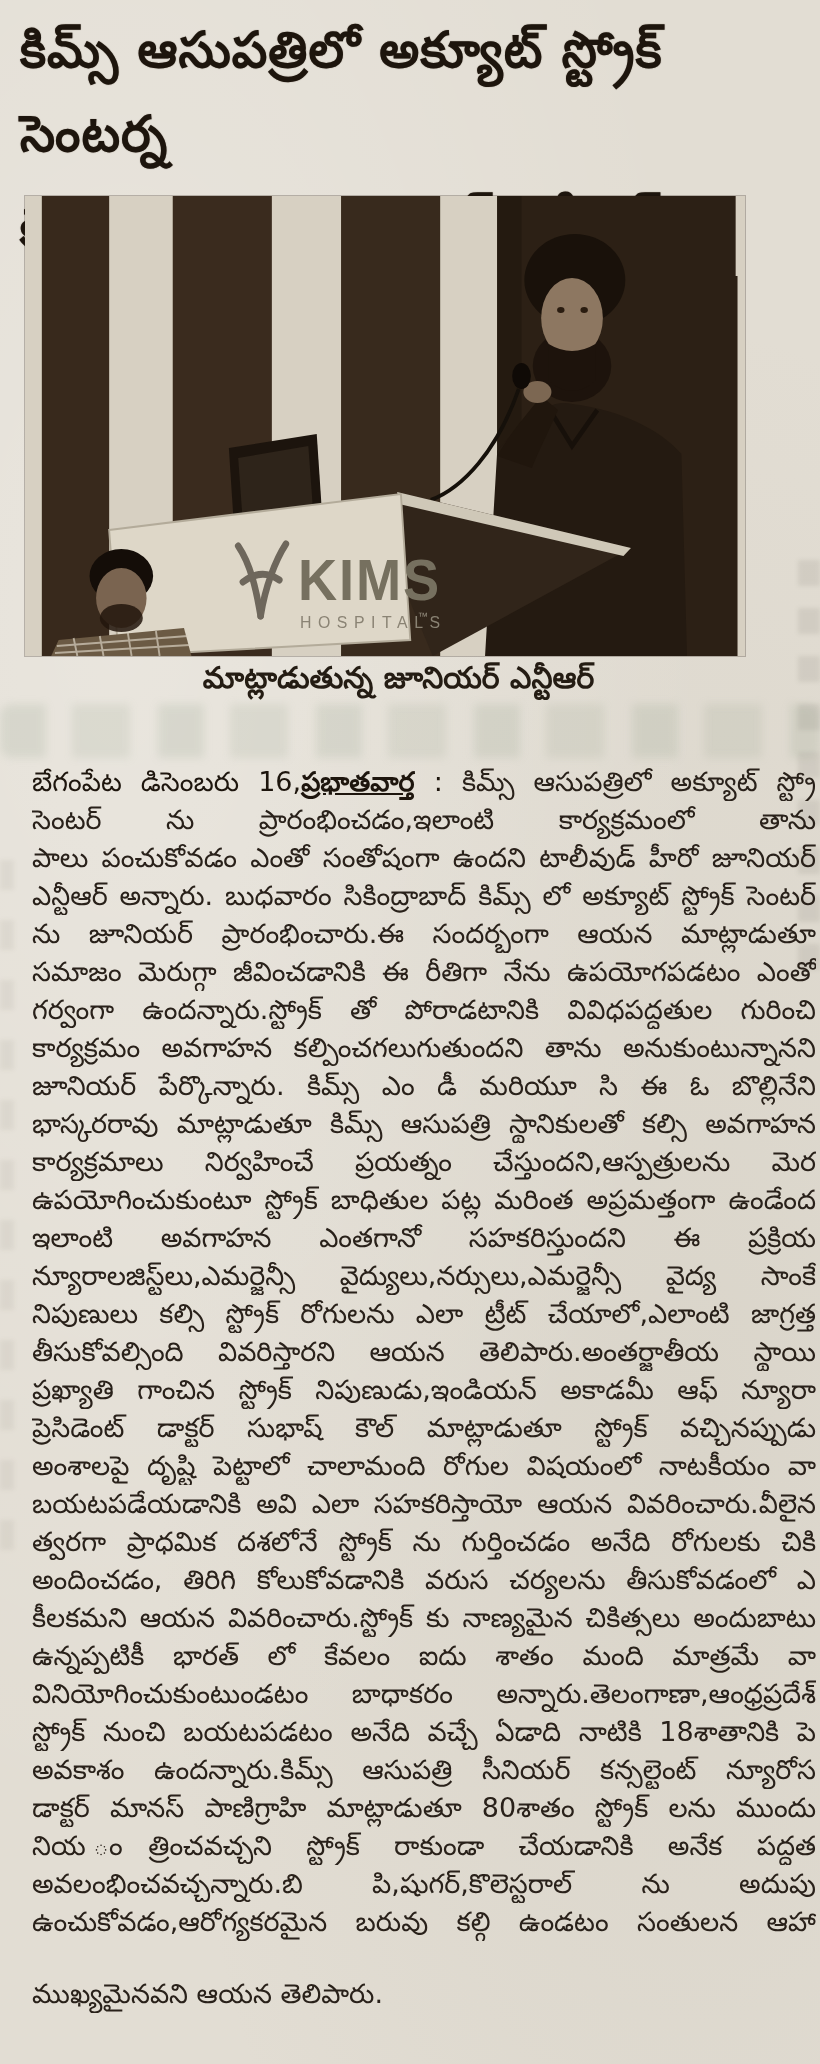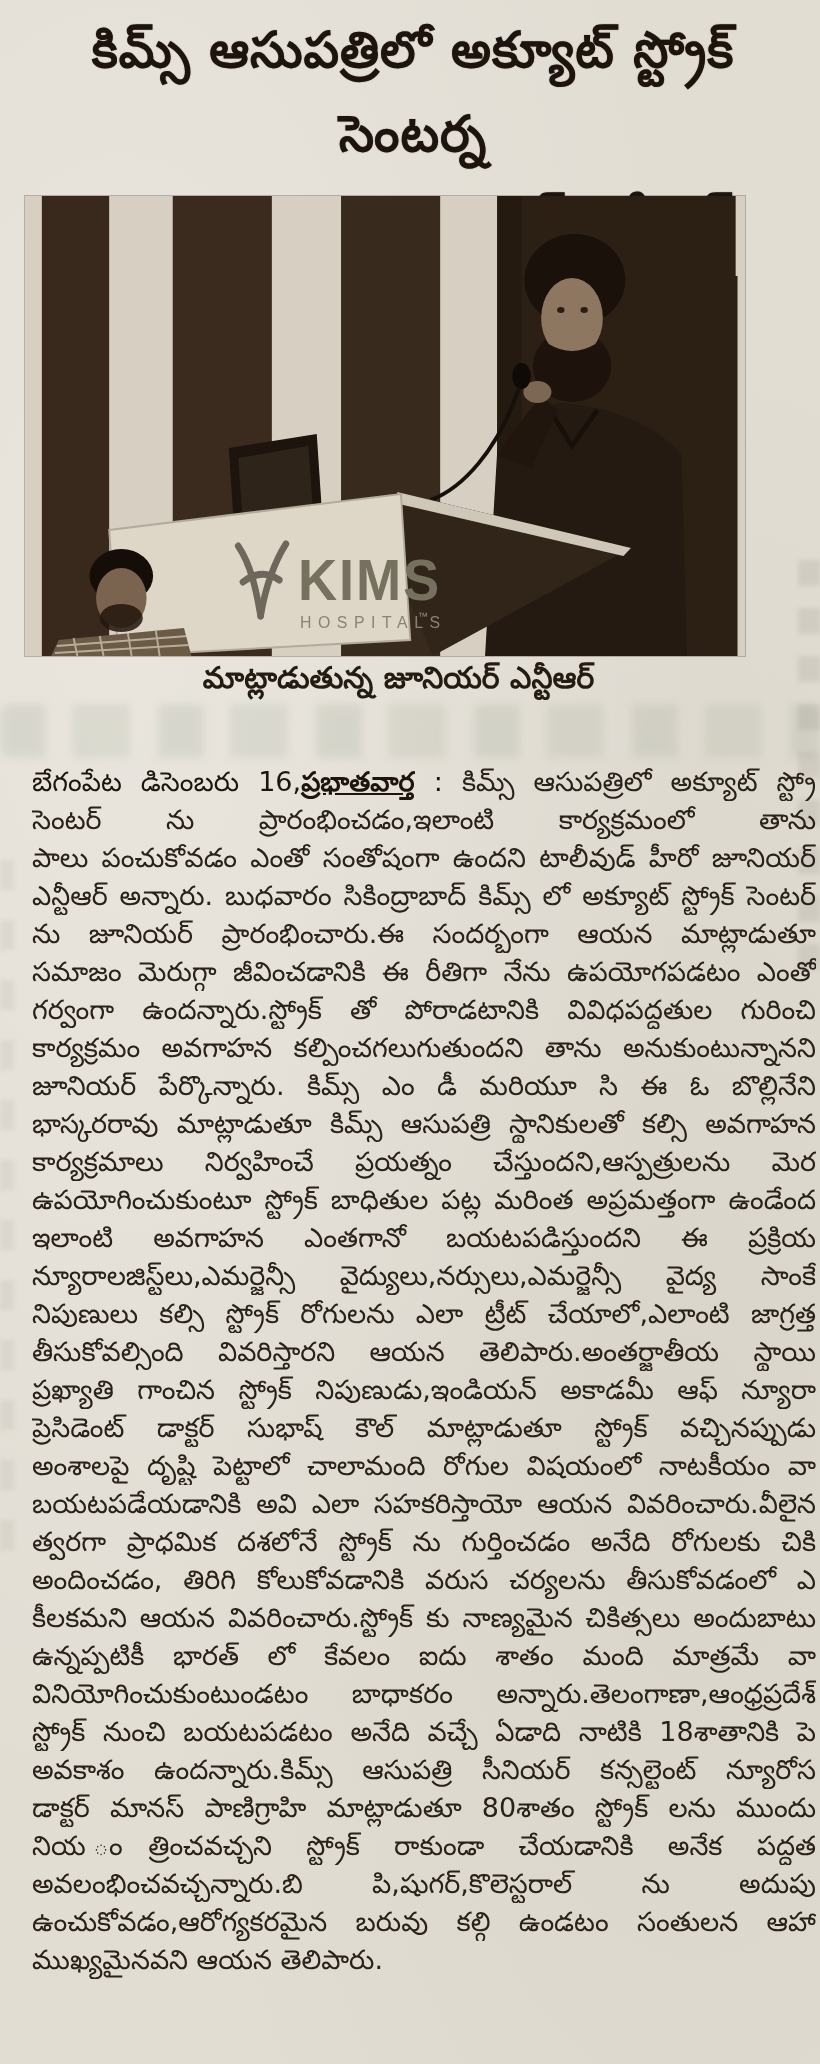--- a/index.html
+++ b/index.html
@@ -10,21 +10,20 @@
       radial-gradient(ellipse at 15% 30%, rgba(255,255,255,.25), transparent 60%),
       radial-gradient(ellipse at 85% 70%, rgba(180,175,160,.18), transparent 55%),
       #e2ddd3;
     overflow:hidden;
     font-family:"DejaVu Sans", sans-serif;
     color:#28211a;
   }
   
   .headline{
     position:absolute;top:8px;left:20px;right:14px;
-    text-align:center;
     font-weight:bold;
     font-size:50px;
     line-height:84px;
     color:#1d150d;
     letter-spacing:1px;
     text-shadow:0 0 1px rgba(40,25,10,.6);
   }
   .headline .hl2{letter-spacing:2px;}
   
   .photo{
@@ -72,21 +71,21 @@
     color:#29211a;
   }
   .body-line{
     height:38px;
     line-height:38px;
     overflow:hidden;
     text-align:justify;
     text-align-last:justify;
     white-space:normal;
   }
-  .body-line.last{text-align-last:left;}
+  .body-line.last{text-align-last:left;margin-top:34px;}
   .dateline{font-weight:normal;color:#1d150d;}
   .paper-name{font-weight:bold;text-decoration:underline;color:#1d150d;}
 </style>
 </head>
 <body>
 
 <div class="page">
 
   <div class="headline">
     <div class="hl1">కిమ్స్ ఆసుపత్రిలో అక్యూట్ స్ట్రోక్ సెంటర్న</div>
@@ -177,21 +176,21 @@
         <div class="body-line">పాలు పంచుకోవడం ఎంతో సంతోషంగా ఉందని టాలీవుడ్ హీరో జూనియర్</div>
         <div class="body-line">ఎన్టీఆర్ అన్నారు. బుధవారం సికింద్రాబాద్ కిమ్స్ లో అక్యూట్ స్ట్రోక్ సెంటర్</div>
         <div class="body-line">ను జూనియర్ ప్రారంభించారు.ఈ సందర్భంగా ఆయన మాట్లాడుతూ</div>
         <div class="body-line">సమాజం మెరుగ్గా జీవించడానికి ఈ రీతిగా నేను ఉపయోగపడటం ఎంతో</div>
         <div class="body-line">గర్వంగా ఉందన్నారు.స్ట్రోక్ తో పోరాడటానికి వివిధపద్ధతుల గురించి</div>
         <div class="body-line">కార్యక్రమం అవగాహన కల్పించగలుగుతుందని తాను అనుకుంటున్నానని</div>
         <div class="body-line">జూనియర్ పేర్కొన్నారు. కిమ్స్ ఎం డీ మరియూ సి ఈ ఓ బొల్లినేని</div>
         <div class="body-line">భాస్కరరావు మాట్లాడుతూ కిమ్స్ ఆసుపత్రి స్థానికులతో కల్సి అవగాహన</div>
         <div class="body-line">కార్యక్రమాలు నిర్వహించే ప్రయత్నం చేస్తుందని,ఆస్పత్రులను మెర</div>
         <div class="body-line">ఉపయోగించుకుంటూ స్ట్రోక్ బాధితుల పట్ల మరింత అప్రమత్తంగా ఉండేంద</div>
-        <div class="body-line">ఇలాంటి అవగాహన ఎంతగానో బయటపడిస్తుందని ఈ ప్రక్రియ</div>
+        <div class="body-line">ఇలాంటి అవగాహన ఎంతగానో సహకరిస్తుందని ఈ ప్రక్రియ</div>
         <div class="body-line">న్యూరాలజిస్ట్‌లు,ఎమర్జెన్సీ వైద్యులు,నర్సులు,ఎమర్జెన్సీ వైద్య సాంకే</div>
         <div class="body-line">నిపుణులు కల్సి స్ట్రోక్ రోగులను ఎలా ట్రీట్ చేయాలో,ఎలాంటి జాగ్రత్త</div>
         <div class="body-line">తీసుకోవల్సింది వివరిస్తారని ఆయన తెలిపారు.అంతర్జాతీయ స్థాయి</div>
         <div class="body-line">ప్రఖ్యాతి గాంచిన స్ట్రోక్ నిపుణుడు,ఇండియన్ అకాడమీ ఆఫ్ న్యూరా</div>
         <div class="body-line">ప్రెసిడెంట్ డాక్టర్ సుభాష్ కౌల్ మాట్లాడుతూ స్ట్రోక్ వచ్చినప్పుడు</div>
         <div class="body-line">అంశాలపై దృష్టి పెట్టాలో చాలామంది రోగుల విషయంలో నాటకీయం వా</div>
         <div class="body-line">బయటపడేయడానికి అవి ఎలా సహకరిస్తాయో ఆయన వివరించారు.వీలైన</div>
         <div class="body-line">త్వరగా ప్రాధమిక దశలోనే స్ట్రోక్ ను గుర్తించడం అనేది రోగులకు చికి</div>
         <div class="body-line">అందించడం, తిరిగి కోలుకోవడానికి వరుస చర్యలను తీసుకోవడంలో ఎ</div>
         <div class="body-line">కీలకమని ఆయన వివరించారు.స్ట్రోక్ కు నాణ్యమైన చికిత్సలు అందుబాటు</div>

